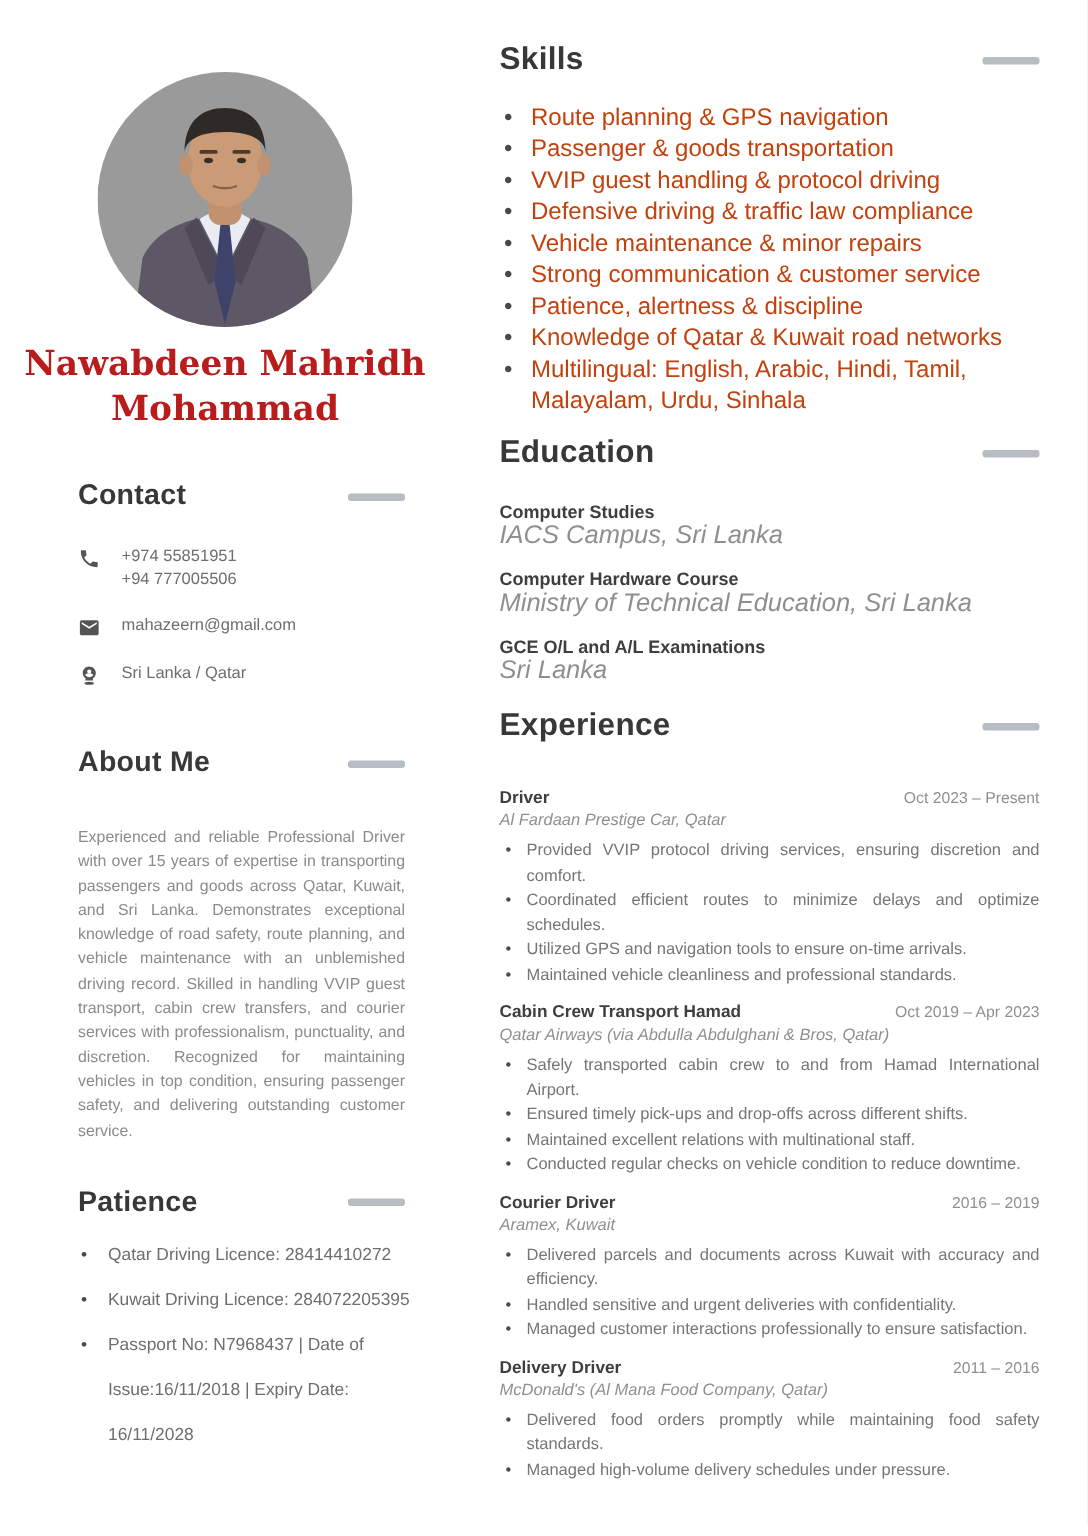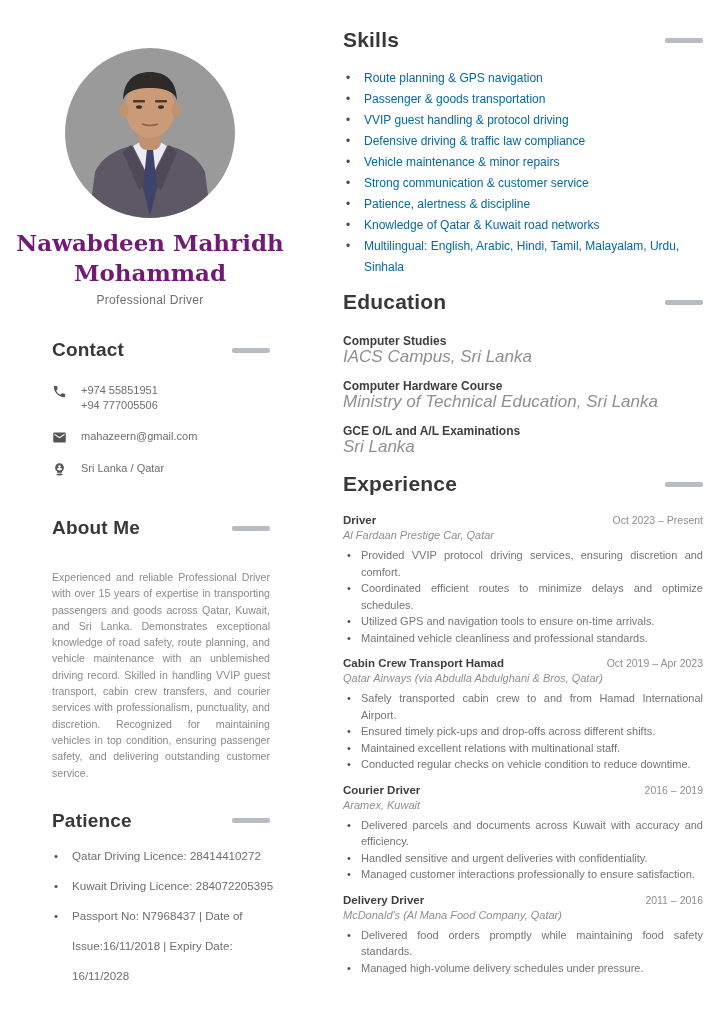--- a/index.html
+++ b/index.html
@@ -15,21 +15,21 @@
   }
 
   
   .left-col { position:absolute; left:0; top:0; width:300px; }
   .avatar-wrap { width:170px; height:170px; margin:48px auto 0; }
   .person-name {
     margin-top:10px;
     font-family:"DejaVu Serif", serif;
     font-weight:bold;
     font-size:23px; line-height:30px;
-    text-align:center; color:#701a75;
+    text-align:center; color:#b91c1c;
   }
   .person-name span { display:block; }
   .person-role {
     margin-top:5px; text-align:center;
     font-size:12px; color:#6f6f6f; letter-spacing:.3px;
   }
   .left-sections { padding:0 30px 0 52px; width:300px; }
 
   
   .sec-head { display:flex; align-items:center; justify-content:space-between; }
@@ -62,39 +62,39 @@
   .licences-list { margin-top:9px; list-style:none; width:224px; }
   .licences-list li {
     position:relative; padding-left:20px;
     font-size:11.6px; line-height:30px; color:#6e6e6e;
   }
   .licences-list li::before {
     content:"•"; position:absolute; left:2px; top:0; color:#4a4a4a;
   }
 
   
-  .right-col { position:absolute; left:343px; top:28px; width:360px; }
+  .right-col { position:absolute; left:333px; top:28px; width:360px; }
 
   .skills-list { margin-top:16px; list-style:none; }
   .skills-list li {
     position:relative; padding-left:21px;
-    font-size:12px; line-height:21px; color:#0369a1;
+    font-size:16px; line-height:21px; color:#c2410c;
   }
   .skills-list li::before {
     content:"•"; position:absolute; left:3px; top:0; color:#4a4a4a;
   }
 
   .education-section { margin-top:12px; }
   .edu-entries { margin-top:19px; }
   .edu-entry { margin-bottom:13px; }
   .edu-title { font-size:12px; font-weight:bold; color:#3e3e3e; line-height:16px; }
   .edu-sub { font-size:17px; font-style:italic; color:#8f8f8f; line-height:16px; }
 
   .experience-section { margin-top:17px; }
-  .jobs { margin-top:18px; }
+  .jobs { margin-top:30px; }
   .job { margin-bottom:11px; }
   .job-head { display:flex; justify-content:space-between; align-items:baseline; }
   .job-title { font-size:11.5px; font-weight:bold; color:#3e3e3e; }
   .job-dates { font-size:10.5px; color:#8f8f8f; white-space:nowrap; }
   .job-company { font-size:11px; font-style:italic; color:#8f8f8f; margin-top:3px; }
   .job-bullets { margin-top:6px; list-style:none; }
   .job-bullets li {
     position:relative; padding-left:18px;
     font-size:11px; line-height:16.5px;
     color:#757575; text-align:justify;
@@ -144,21 +144,20 @@
           <ellipse cx="96" cy="59" rx="3" ry="1.8" fill="#3a2e24"></ellipse>
           <path d="M77 76 Q85 79 93 76" stroke="#8a6248" stroke-width="1.6" fill="none"></path>
         </g>
       </svg>
     </div>
 
     <h1 class="person-name">
       <span>Nawabdeen Mahridh</span>
       <span>Mohammad</span>
     </h1>
-    <div class="person-role">Professional Driver</div>
 
     <div class="left-sections">
 
       <section class="contact-section">
         <div class="sec-head">
           <h2>Contact</h2>
           <span class="dash"></span>
         </div>
         <div class="contact-rows">
           <div class="contact-row">

